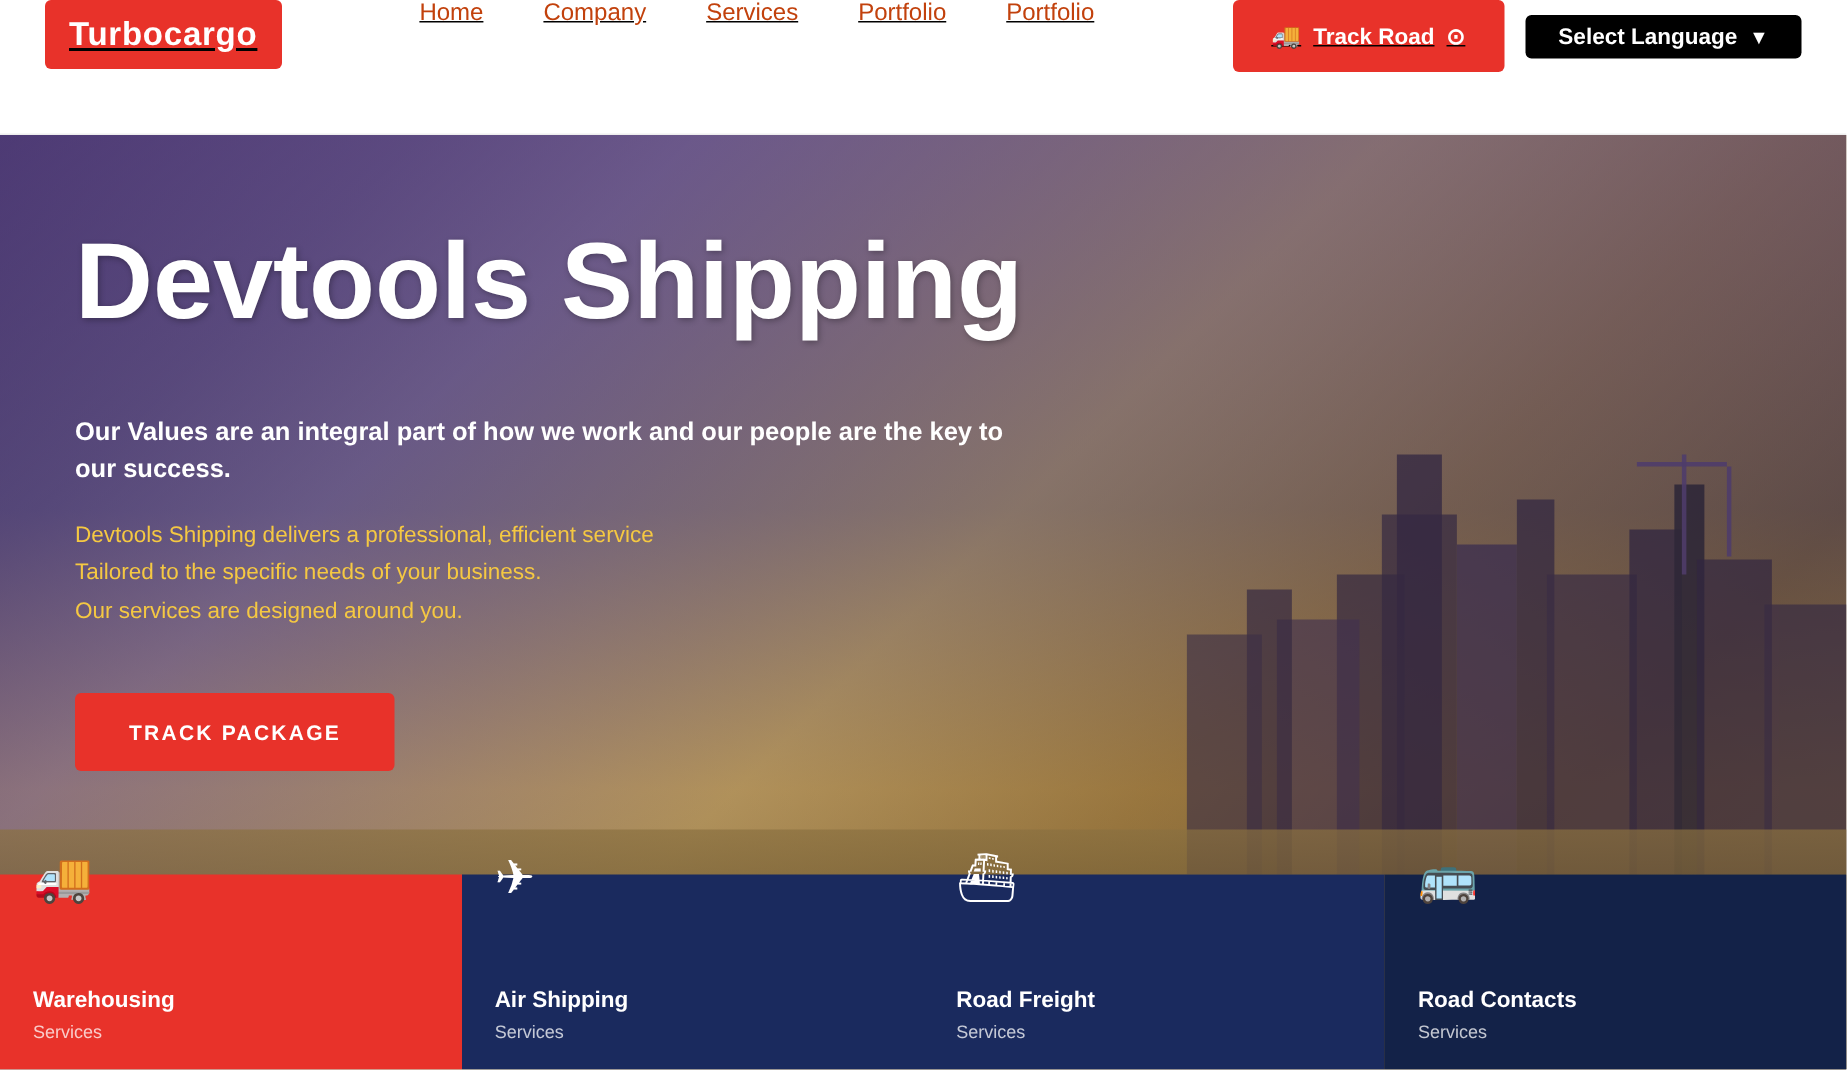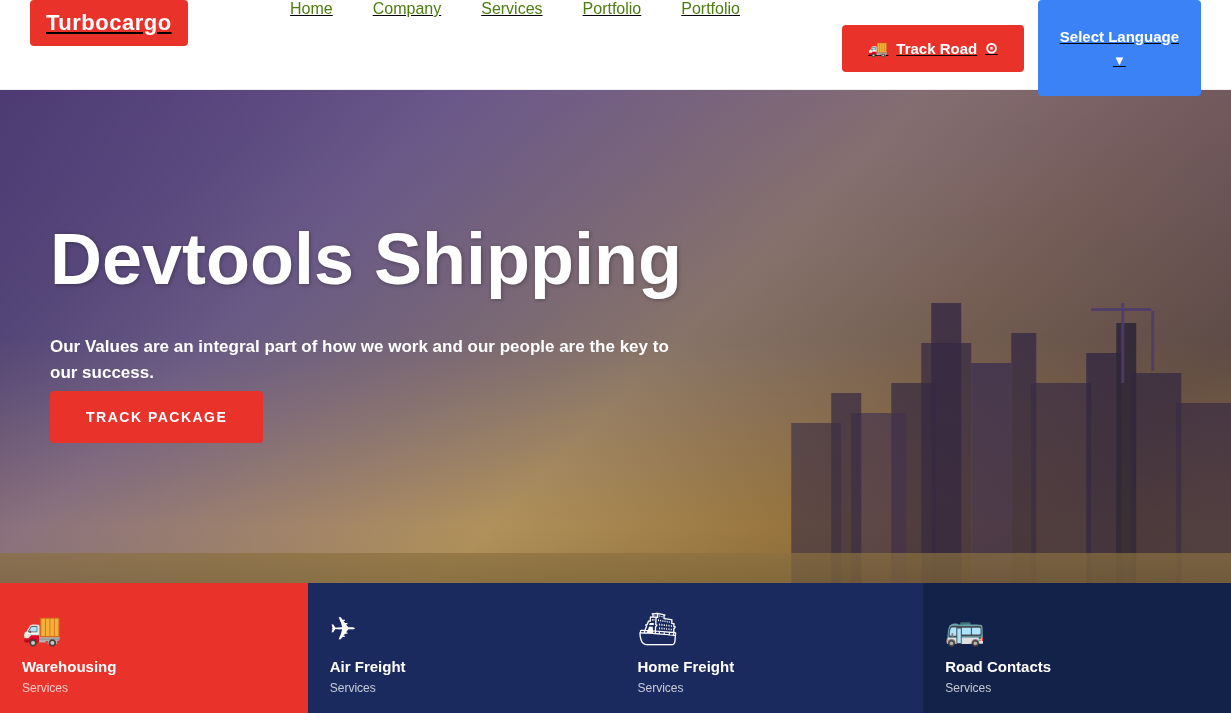--- a/index.html
+++ b/index.html
@@ -30,21 +30,21 @@
       user-select: none;
     }
     .logo span { color: #fff; }
     .nav {
       display: flex;
       align-items: center;
       gap: 40px;
     }
     .nav a {
       text-decoration: none;
-      color: #4d7c0f;
+      color: #c2410c;
       font-size: 16px;
       font-weight: 500;
       cursor: pointer;
     }
     .header-buttons {
       display: flex;
       align-items: center;
       gap: 14px;
     }
     .btn-track {
@@ -55,32 +55,31 @@
       font-size: 15px;
       font-weight: 700;
       border-radius: 4px;
       cursor: pointer;
       display: flex;
       align-items: center;
       gap: 8px;
     }
     .btn-track .truck-icon { font-size: 16px; }
     .btn-lang {
-      background: #3b82f6;
+      background: #000000;
       color: #fff;
       border: none;
-      padding: 28px 22px;
+      padding: 6px 22px;
       font-size: 15px;
       font-weight: 700;
       border-radius: 4px;
       cursor: pointer;
       display: flex;
       align-items: center;
       gap: 8px;
-      flex-direction: column;
     }
     .btn-lang .chevron { font-size: 13px; }
 
     
     .hero {
       position: relative;
       width: 100%;
       height: 623px;
       overflow: hidden;
     }
@@ -118,20 +117,21 @@
       position: absolute;
       top: 0;
       left: 0;
       right: 0;
       bottom: 0;
       display: flex;
       flex-direction: column;
       justify-content: center;
       padding: 40px 50px;
       padding-bottom: 180px;
+      gap: 12px;
     }
     .hero-title {
       font-size: 72px;
       font-weight: 900;
       color: #fff;
       line-height: 1.1;
       margin-bottom: 20px;
       text-shadow: 1px 1px 4px rgba(0,0,0,0.3);
     }
     .hero-subtitle {
@@ -191,20 +191,21 @@
     .service-card:nth-child(4) { background: #1a3060; }
     .service-card:nth-child(5) { background: #1a3060; }
     .service-icon {
       font-size: 32px;
       margin-bottom: 4px;
     }
     .service-title {
       font-size: 15px;
       font-weight: 700;
       color: #fff;
+      margin-top: 44px;
     }
     .service-sub {
       font-size: 12px;
       color: rgba(255,255,255,0.75);
     }
 
     
     .buildings-svg {
       position: absolute;
       bottom: 130px;
@@ -277,40 +278,45 @@
     <rect x="790" y="20" width="3" height="80" fill="#4a3870" opacity="0.9"></rect>
     <rect x="760" y="25" width="60" height="3" fill="#4a3870" opacity="0.9"></rect>
     <rect x="820" y="28" width="3" height="60" fill="#4a3870" opacity="0.9"></rect>
   </svg>
 
   <div class="hero-water"></div>
 
   <div class="hero-content">
     <h1 class="hero-title">Devtools Shipping</h1>
     <p class="hero-subtitle">Our Values are an integral part of how we work and our people are the key to our success.</p>
+    <div class="hero-tagline">
+      <span>Devtools Shipping delivers a professional, efficient service</span><br>
+      <span>Tailored to the specific needs of your business.</span><br>
+      <span>Our services are designed around you.</span>
+    </div>
     <button class="btn-track-package">TRACK PACKAGE</button>
   </div>
 
   <div class="services-strip">
 
     <div class="service-card" style="background:#e8322a;">
       <div class="service-icon">🚚</div>
       <div class="service-title">Warehousing</div>
       <div class="service-sub">Services</div>
     </div>
 
     <div class="service-card" style="background:#1a2a5e;">
       <div class="service-icon">✈</div>
-      <div class="service-title">Air Freight</div>
+      <div class="service-title">Air Shipping</div>
       <div class="service-sub">Services</div>
     </div>
 
     <div class="service-card" style="background:#1a2a5e;">
       <div class="service-icon">⛴</div>
-      <div class="service-title">Home Freight</div>
+      <div class="service-title">Road Freight</div>
       <div class="service-sub">Services</div>
     </div>
 
     <div class="service-card" style="background:#132248;">
       <div class="service-icon">🚌</div>
       <div class="service-title">Road Contacts</div>
       <div class="service-sub">Services</div>
     </div>
   </div>
 </section>

